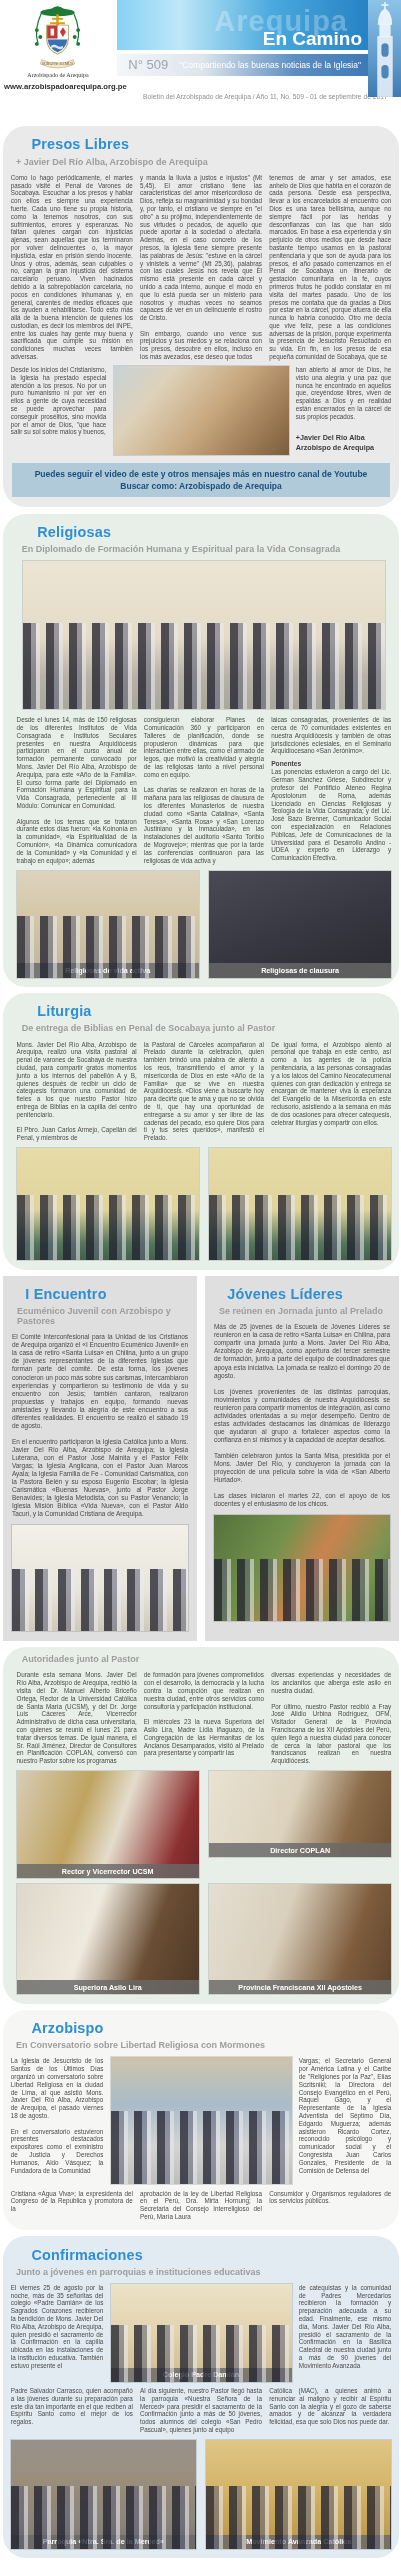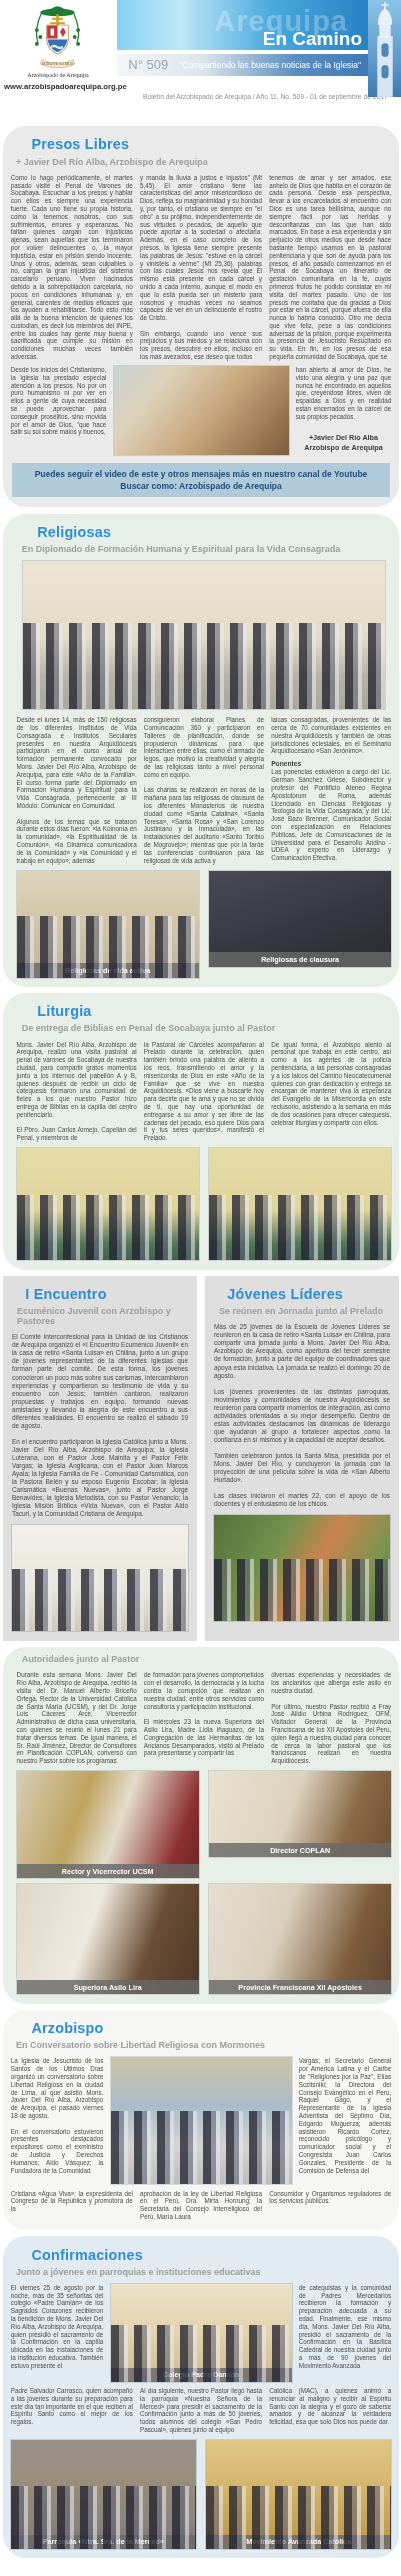--- a/index.html
+++ b/index.html
@@ -13,21 +13,21 @@
   .sec-sub{font-size:9px;font-weight:bold;color:#9d9d9d;margin:0 0 7.2px 5.2px;}
   .cols3{display:grid;grid-template-columns:1fr 1fr 1fr;gap:7.2px;}
   .colp{margin:0;text-align:justify;white-space:pre-line;font-size:6.3px;line-height:1.24;color:#4a4a4a;}
   .bold-head{font-weight:bold;color:#3f3f3f;font-size:6.7px;margin:5.2px 0 1px;}
   .rowmid{display:grid;grid-template-columns:1fr 175px 1fr;gap:7.2px;margin-top:5.2px;align-items:start;}
   .photo{position:relative;overflow:hidden;background:#777;}
   .cap{position:absolute;left:0;right:0;bottom:0;background:rgba(105,105,105,.82);color:#fff;font-weight:bold;font-size:7.2px;text-align:center;padding:2.6px 2.1px;}
   .pair{display:grid;grid-template-columns:1fr 1fr;gap:10.3px;margin-top:6.2px;}
   .crowd::after{content:"";position:absolute;left:0;right:0;bottom:0;height:58%;
     background:repeating-linear-gradient(90deg,rgba(35,35,48,.78) 0 7.7px,rgba(92,96,120,.55) 7.7px 13px,rgba(235,235,240,.55) 13px 17px,rgba(35,35,48,0) 17px 23px);}
-  .sig{font-weight:bold;color:#3c3c3c;font-size:7.2px;text-align:center;margin-top:12.4px;line-height:1.35;}
+  .sig{font-weight:bold;color:#3c3c3c;font-size:7.2px;text-align:left;margin-top:12.4px;line-height:1.35;}
   .ytband{margin:8.2px 1px 1px;background:#b0cada;color:#1e4d7b;font-weight:bold;font-size:8.5px;text-align:center;padding:4.6px 5.2px;line-height:1.45;}
   
   header{position:relative;height:120px;background:#fff;}
   .band{position:absolute;left:117px;right:0;top:0;height:50px;background:linear-gradient(90deg,#86d2f4 0%,#bfe7f8 22%,#49a8dd 55%,#1b75bb 100%);}
   .watermark{position:absolute;right:54px;top:5.2px;font-size:29px;color:rgba(255,255,255,.28);font-weight:bold;letter-spacing:1px;}
   .encamino{position:absolute;right:40px;top:28px;font-size:19px;color:#ffffff;font-weight:bold;}
   .band2{position:absolute;left:117px;right:0;top:54px;height:21.6px;background:linear-gradient(90deg,#f4f6f8 0%,#dde5ec 30%,#5e8fc2 62%,#2f6fb0 100%);}
   .issue{position:absolute;left:11.3px;top:3.1px;font-size:13px;color:#9aa6b0;}
   .tagline{position:absolute;right:41px;top:5.7px;font-size:8.5px;color:#ffffff;}
   .bulletin{position:absolute;right:14.4px;top:93px;font-size:6.7px;color:#8e8e8e;}
@@ -153,21 +153,21 @@
     <div>
       <p class="colp">laicas consagradas, provenientes de las cerca de 70 comunidades existentes en nuestra Arquidiócesis y también de otras jurisdicciones eclesiales, en el Seminario Arquidiocesano «San Jerónimo».</p>
       <div class="bold-head">Ponentes</div>
       <p class="colp">Las ponencias estuvieron a cargo del Lic. German Sánchez Griese, Subdirector y profesor del Pontificio Ateneo Regina Apostolorum de Roma, además Licenciado en Ciencias Religiosas y Teología de la Vida Consagrada; y del Lic. José Bazo Brenner, Comunicador Social con especialización en Relaciones Públicas, Jefe de Comunicaciones de la Universidad para el Desarrollo Andino - UDEA y experto en Liderazgo y Comunicación Efectiva.</p>
     </div>
   </div>
   <div class="pair">
     <div class="photo ph-aula crowd frame" style="height:107px;">
       <div class="cap">Religiosas de vida activa</div>
     </div>
-    <div class="photo ph-lego frame" style="height:96px;">
+    <div class="photo ph-lego frame" style="height:107px;">
       <div class="cap">Religiosas de clausura</div>
     </div>
   </div>
 </section>
 
 <section class="sec sec-green">
   <h2 class="sec-title">Liturgia</h2>
   <h3 class="sec-sub">De entrega de Biblias en Penal de Socabaya junto al Pastor</h3>
   <div class="cols3">
     <p class="colp">Mons. Javier Del Río Alba, Arzobispo de Arequipa, realizó una visita pastoral al penal de varones de Socabaya de nuestra ciudad, para compartir gratos momentos junto a los internos del pabellón A y B, quienes después de recibir un ciclo de catequesis formaron una comunidad de fieles a los que nuestro Pastor hizo entrega de Biblias en la capilla del centro penitenciario.

